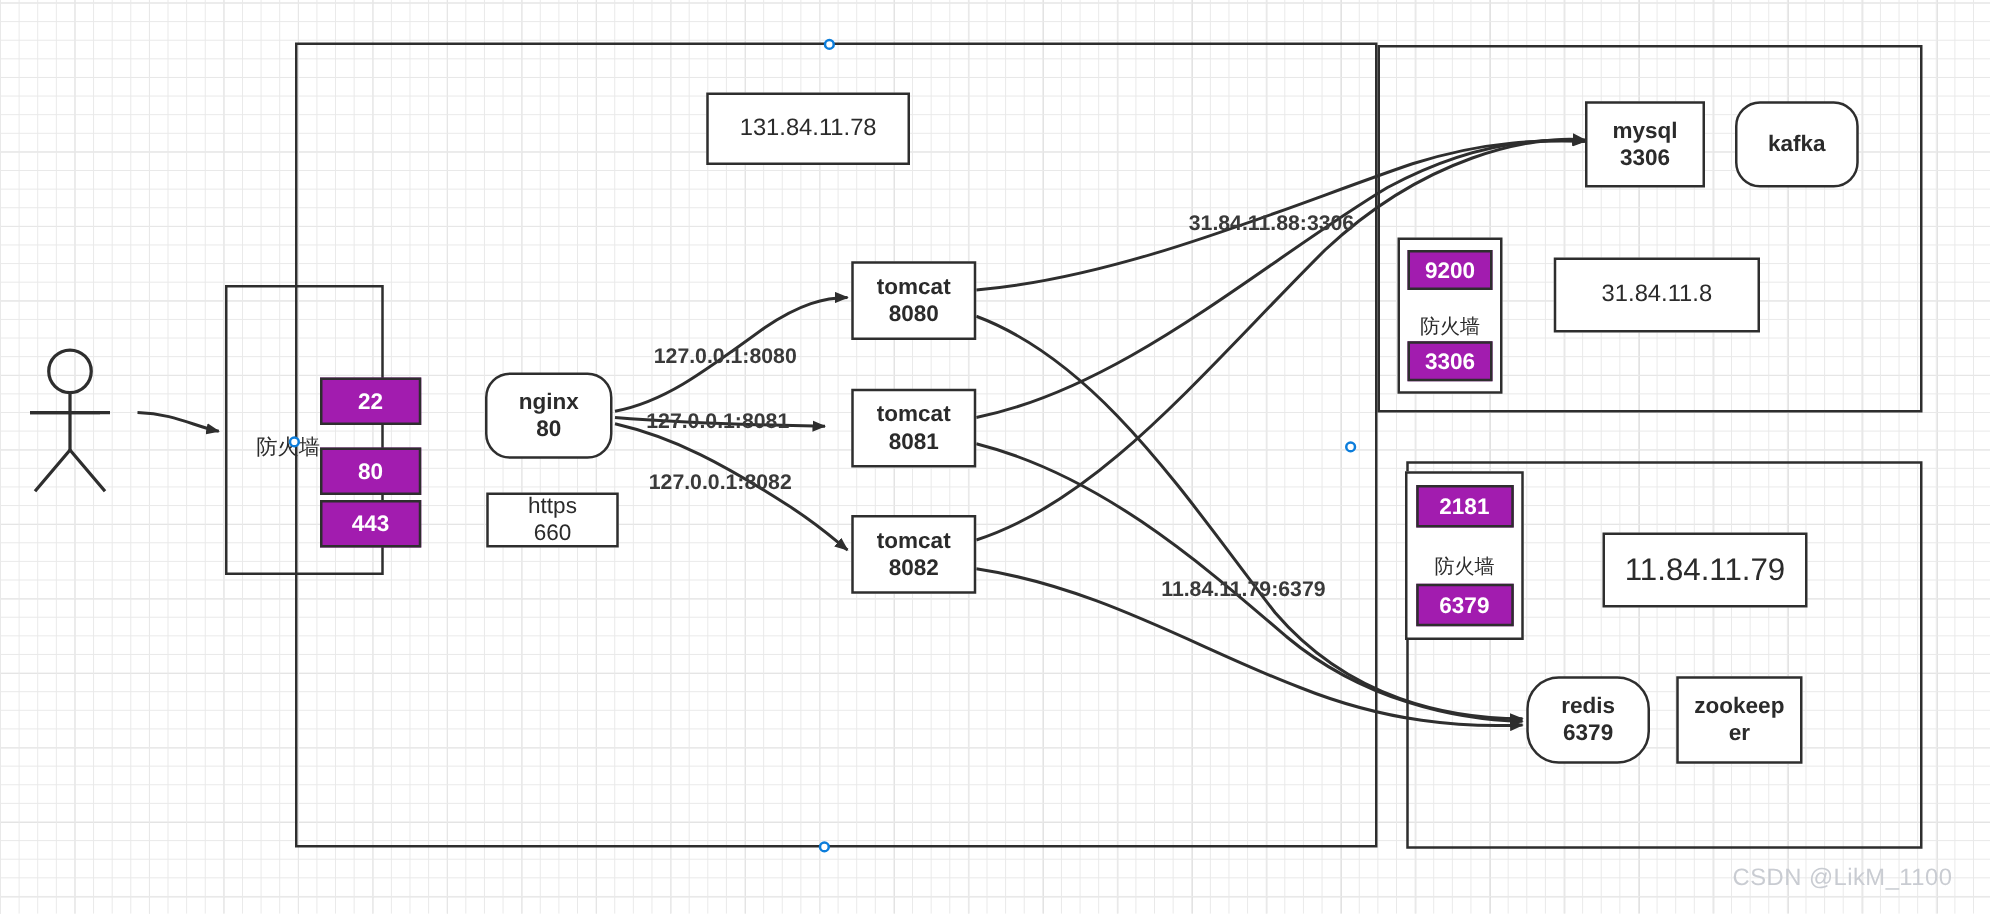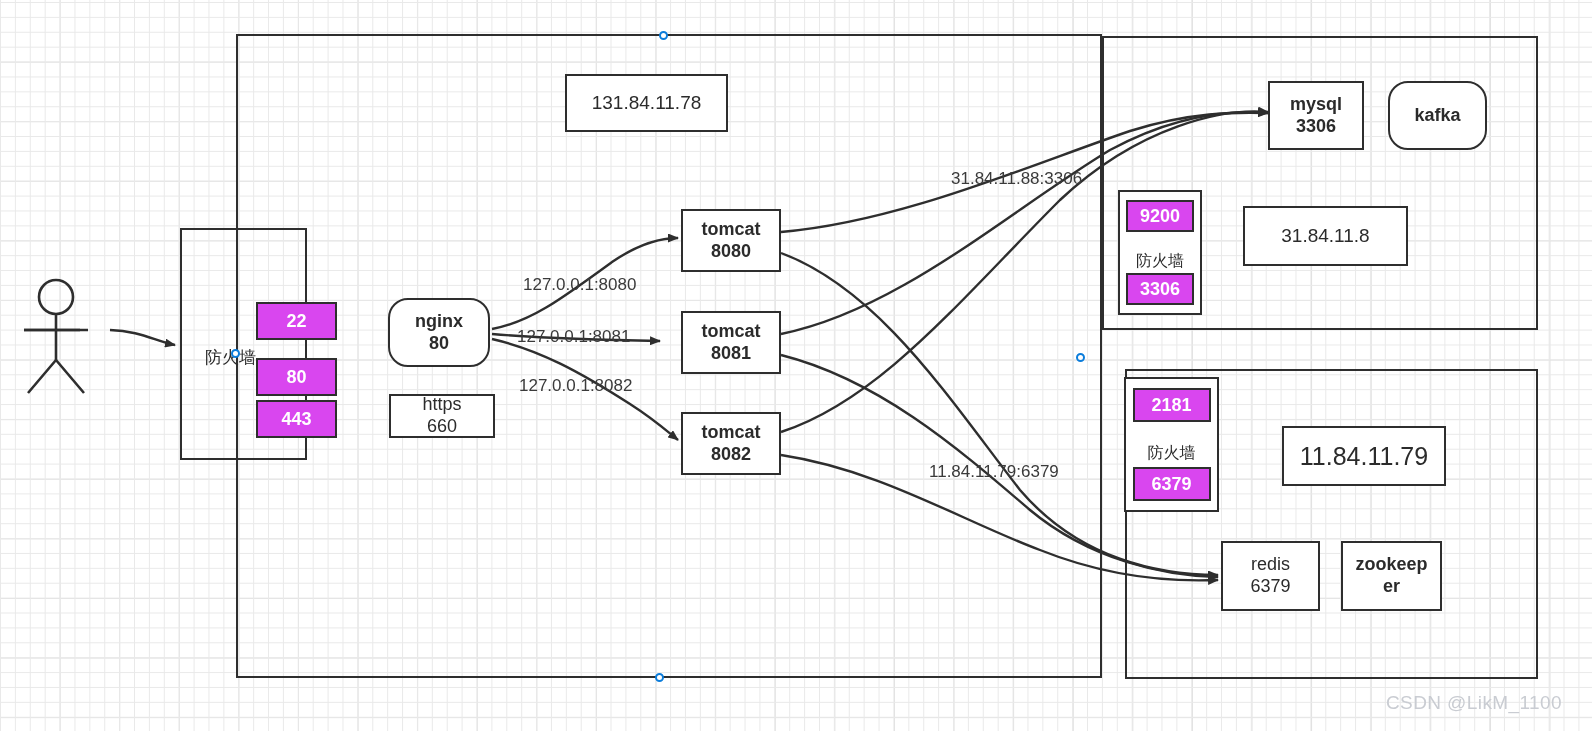--- a/index.html
+++ b/index.html
@@ -58,39 +58,39 @@
     border: 2.5px solid #2e2e2e;
     background: #ffffff;
     z-index: 4;
     display: flex;
     flex-direction: column;
     align-items: center;
     justify-content: space-between;
   }
   .fw-badge {
     box-sizing: border-box;
-    background: #d946ef;
+    background: #a21caf;
     border: 2.5px solid #2e2e2e;
     color: #ffffff;
     font-weight: bold;
     display: flex;
     align-items: center;
     justify-content: center;
     z-index: 6;
   }
   .fw-text {
     color: #2b2b2b;
     z-index: 6;
     white-space: nowrap;
     margin-top: 17px;
   }
   .edge-label {
     position: absolute;
     color: #3a3a3a;
-    font-weight: normal;
+    font-weight: bold;
     white-space: nowrap;
     z-index: 5;
     background: transparent;
   }
   .handle {
     position: absolute;
     width: 9px;
     height: 9px;
     border: 2px solid #0c7ddb;
     border-radius: 50%;
@@ -221,21 +221,21 @@
   <div class="box" style="left:1243px; top:206px; width:165px; height:60px; font-size:19px;">
     <span class="node-label">31.84.11.8</span>
   </div>
 
   <div class="fw-panel" id="fw-mysql">
     <div class="fw-badge">9200</div>
     <div class="fw-text">防火墙</div>
     <div class="fw-badge">3306</div>
   </div>
 
-  <div class="box" style="left:1221px; top:541px; width:99px; height:70px; font-size:18px; font-weight:normal;">
+  <div class="box" style="left:1221px; top:541px; width:99px; height:70px; font-size:18px; font-weight:bold;border-radius:26px;">
     <span class="node-label">redis
 6379</span>
   </div>
 
   <div class="box" style="left:1341px; top:541px; width:101px; height:70px; font-size:18px; font-weight:bold;">
     <span class="node-label">zookeep
 er</span>
   </div>
 
   <div class="box" style="left:1282px; top:426px; width:164px; height:60px; font-size:25px;">

